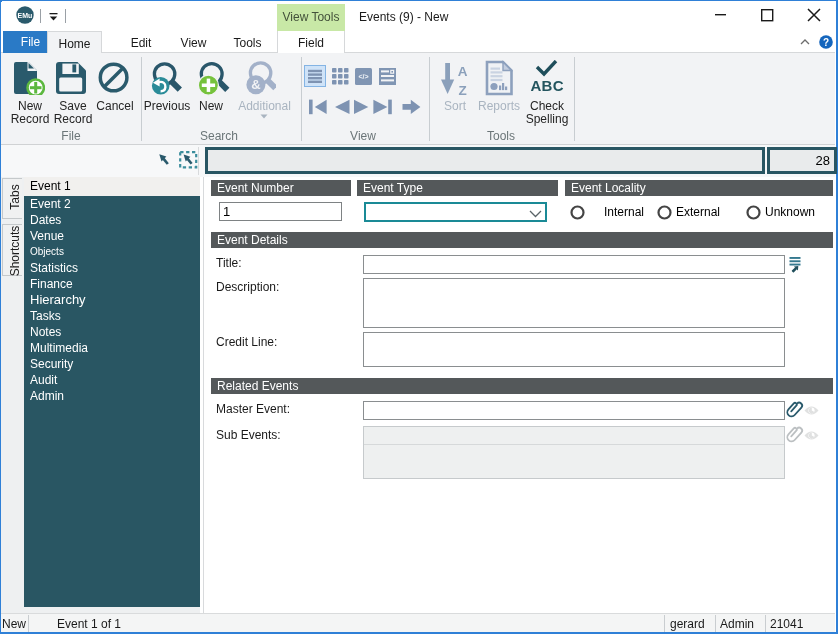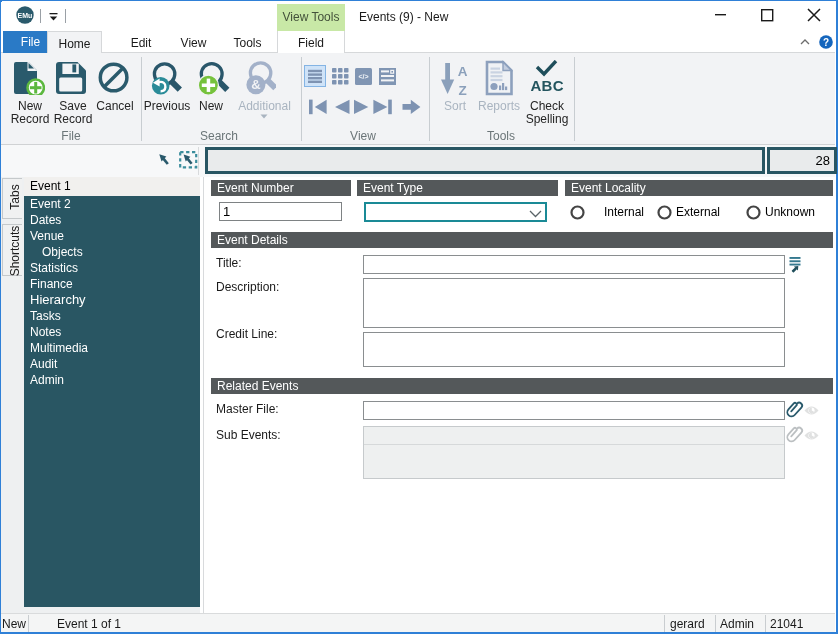--- a/index.html
+++ b/index.html
@@ -229,27 +229,28 @@
     <div class="abs" style="left:1px;top:1px;width:20px;height:41px;background:#f0f1f1;border:1px solid #c5c9cb;border-right:none;box-sizing:border-box;"></div>
     <div class="abs" style="left:-6px;top:13px;width:40px;font-size:12px;color:#1a1a1a;transform:rotate(-90deg);text-align:center;">Tabs</div>
     <div class="abs" style="left:1px;top:47px;width:20px;height:52px;background:#f0f1f1;border:1px solid #c5c9cb;border-right:none;box-sizing:border-box;"></div>
     <div class="abs" style="left:-16px;top:67px;width:60px;font-size:12px;color:#1a1a1a;transform:rotate(-90deg);text-align:center;">Shortcuts</div>
 
     <div class="abs" style="left:23px;top:0;width:177px;height:430px;background:#295663;">
       <div style="height:19px;background:#f1f0ee;color:#000;font-size:12px;line-height:19px;padding-left:6px;">Event 1</div>
       <div style="color:#fff;font-size:12px;line-height:16px;padding-left:6px;">Event 2</div>
       <div style="color:#fff;font-size:12px;line-height:16px;padding-left:6px;">Dates</div>
       <div style="color:#fff;font-size:12px;line-height:16px;padding-left:6px;">Venue</div>
-      <div style="color:#fff;font-size:12px;line-height:16px;padding-left:18px;">Objects</div>
+      <div style="color:#fff;font-size:10px;line-height:16px;padding-left:6px;">Objects</div>
       <div style="color:#fff;font-size:12px;line-height:16px;padding-left:6px;">Statistics</div>
       <div style="color:#fff;font-size:12px;line-height:16px;padding-left:6px;">Finance</div>
       <div style="color:#fff;font-size:13px;line-height:16px;padding-left:6px;">Hierarchy</div>
       <div style="color:#fff;font-size:12px;line-height:16px;padding-left:6px;">Tasks</div>
       <div style="color:#fff;font-size:12px;line-height:16px;padding-left:6px;">Notes</div>
       <div style="color:#fff;font-size:12px;line-height:16px;padding-left:6px;">Multimedia</div>
+      <div style="color:#fff;font-size:12px;line-height:16px;padding-left:6px;">Security</div>
       <div style="color:#fff;font-size:12px;line-height:16px;padding-left:6px;">Audit</div>
       <div style="color:#fff;font-size:12px;line-height:16px;padding-left:6px;">Admin</div>
     </div>
 
     <div class="abs" style="left:199px;top:0;width:635px;height:436px;background:#ffffff;">
       <div class="abs" style="left:3px;top:0;width:1px;height:436px;background:#d8dadc;"></div>
 
       <div class="hdrbar" style="left:11px;top:3px;width:140px;">Event Number</div>
       <div class="hdrbar" style="left:157px;top:3px;width:201px;">Event Type</div>
       <div class="hdrbar" style="left:365px;top:3px;width:268px;">Event Locality</div>
@@ -290,25 +291,25 @@
             <rect x="0.5" y="3.3" width="11" height="1.9"></rect>
             <rect x="0.5" y="6.6" width="11" height="1.9"></rect>
           </g>
         <g fill="#1f4e5b" transform="rotate(-45 6 12.2)">
           <rect x="2.4" y="11" width="5.2" height="2.6" rx="0.4"></rect>
           <path d="M7.2 9.5 L10.6 12.3 L7.2 15.1 Z"></path>
         </g>
       </svg>
       <div class="abs t12" style="left:16px;top:103px;">Description:</div>
       <div class="abs" style="left:163px;top:101px;width:422px;height:50px;background:#fff;border:1px solid #8a8e90;box-sizing:border-box;"></div>
-      <div class="abs t12" style="left:16px;top:150px;text-align:right;">Credit Line:</div>
+      <div class="abs t12" style="left:16px;top:158px;text-align:right;">Credit Line:</div>
       <div class="abs" style="left:163px;top:155px;width:422px;height:35px;background:#fff;border:1px solid #8a8e90;box-sizing:border-box;"></div>
 
       <div class="hdrbar" style="left:11px;top:201px;width:622px;">Related Events</div>
-      <div class="abs t12" style="left:16px;top:225px;">Master File:</div>
+      <div class="abs t12" style="left:16px;top:225px;">Master Event:</div>
       <div class="abs" style="left:163px;top:224px;width:422px;height:19px;background:#fff;border:1px solid #8a8e90;box-sizing:border-box;"></div>
       <svg class="abs" style="left:586px;top:223px;" width="19" height="21" viewBox="0 0 19 21">
         <g transform="rotate(42 9.5 10.5)" fill="none" stroke="#2a5a6c" stroke-width="1.8" stroke-linecap="round">
           <path d="M6.1 4.4 a2.9 2.9 0 0 1 5.8 0 v10 a4.2 4.2 0 0 1 -8.4 0 v-8 a1.7 1.7 0 0 1 3.4 0 v7.6"></path>
         </g>
       </svg>
       <svg class="abs" style="left:604px;top:228px;" width="15" height="11" viewBox="0 0 15 11">
         <path d="M0.5 5.5 Q7.5 -2.5 14.5 5.5 Q7.5 13.5 0.5 5.5 Z" fill="#e0e1e1"></path>
         <circle cx="7.5" cy="5.5" r="3.1" fill="#fff"></circle>
           <path d="M7.8 2.6 a3 3 0 1 0 2.6 4.4 l-2.6 -1.5 Z" fill="#e0e1e1"></path>

